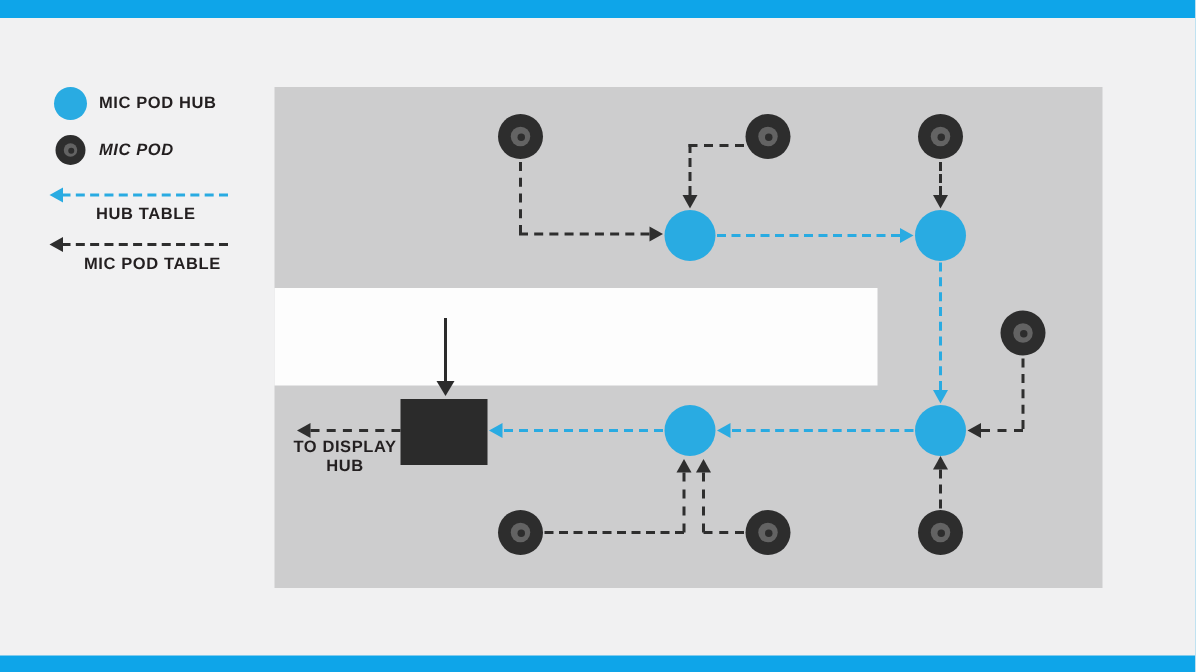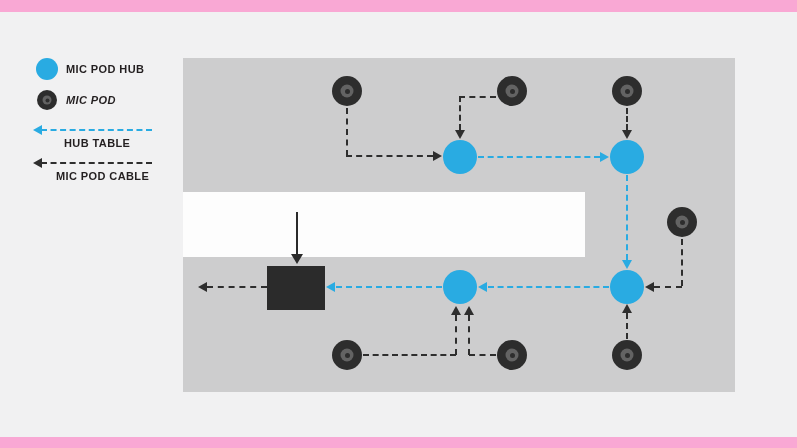--- a/index.html
+++ b/index.html
@@ -1,19 +1,19 @@
 <!DOCTYPE html>
 <html><head>
 <meta charset="utf-8">
 <style>
   html,body { margin:0; padding:0; background:#ffffff; }
   .canvas {
     position:relative; width:797px; height:448px; overflow:hidden;
     font-family:"Liberation Sans", sans-serif; color:#231f20;
-    background:#f9a8d4;
+    background:#0ea5e9;
   }
   .abs { position:absolute; }
   .bg { left:0; top:12px; width:797px; height:425px; background:#f1f1f2; }
   .table-shape { left:183px; top:58px; width:552px; height:334px; background:#cdcdce; }
   .notch { left:183px; top:192px; width:402px; height:65px; background:#fdfdfd; }
 
   
   .hub { width:34px; height:34px; border-radius:50%; background:#29abe2; }
   .hub-sm { width:22px; height:22px; border-radius:50%; background:#29abe2; }
   .pod { width:30px; height:30px; border-radius:50%; background:#2d2d2d; }
@@ -67,21 +67,21 @@
       </span>
   </div>
   <div class="lbl" style="left:66px; top:94px;font-style:italic;">MIC POD</div>
 
   <div class="hl blue" style="left:41px; top:129px; width:111px;"></div>
   <div class="arr blue left" style="left:33px; top:125px;"></div>
   <div class="lbl" style="left:64px; top:137px;">HUB TABLE</div>
 
   <div class="hl" style="left:41px; top:162px; width:111px;"></div>
   <div class="arr left" style="left:33px; top:158px;"></div>
-  <div class="lbl" style="left:56px; top:170px;">MIC POD CABLE</div>
+  <div class="lbl" style="left:56px; top:170px;">MIC POD TABLE</div>
 
   <div class="vl" style="left:346px; top:108px; height:48px;"></div>
   <div class="hl" style="left:346px; top:155px; width:87px;"></div>
   <div class="arr right" style="left:433px; top:151px;"></div>
 
   <div class="hl" style="left:459px; top:96px; width:37px;"></div>
   <div class="vl" style="left:459px; top:96px; height:34px;"></div>
   <div class="arr down" style="left:455px; top:130px;"></div>
 
   <div class="vl" style="left:626px; top:108px; height:22px;"></div>
@@ -155,13 +155,17 @@
 
   <div class="abs hub" style="left:443px; top:140px;"></div>
   <div class="abs hub" style="left:610px; top:140px;"></div>
   <div class="abs hub" style="left:610px; top:270px;"></div>
   <div class="abs hub" style="left:443px; top:270px;"></div>
 
   <div class="abs table-hub-box"></div>
   <div class="vl solid" style="left:296px; top:212px; height:43px;"></div>
   <div class="arr big-down" style="left:291px; top:254px;"></div>
 
+  <div class="lbl lbl-center" style="left:193px; top:292px; width:74px;">
+    <span>TO DISPLAY</span><br>
+    <span>HUB</span>
+  </div>
 </div>
 
 </body></html>

